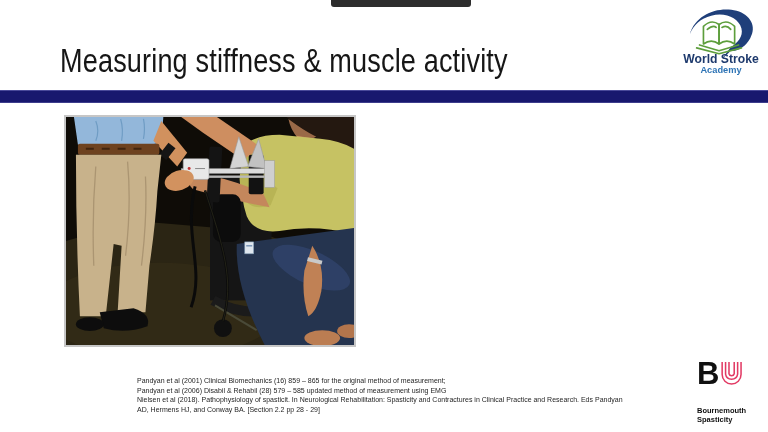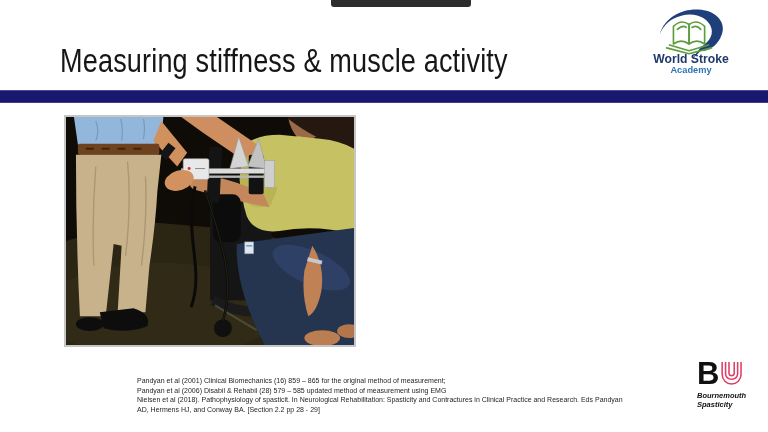--- a/index.html
+++ b/index.html
@@ -10,34 +10,34 @@
            background:#2d2d2d;border-radius:0 0 3px 3px;}
 
   .slide-title{position:absolute;left:60px;top:42px;font-size:33px;font-weight:300;
                color:#161616;white-space:nowrap;transform:scaleX(0.82);
                transform-origin:0 0;letter-spacing:0.2px;}
 
   .navy-divider{position:absolute;left:0;top:90px;width:768px;height:13px;
                 background:#18186e;border-top:1px solid #4a4a9a;border-bottom:1px solid #3d3d8c;
                 box-sizing:border-box;}
 
-  .wsa-logo{position:absolute;left:652px;top:5px;width:78px;height:74px;}
+  .wsa-logo{position:absolute;left:682px;top:5px;width:78px;height:74px;}
 
   .photo-frame{position:absolute;left:64px;top:115px;width:292px;height:232px;
                border:2px solid #c6c6c6;box-sizing:border-box;background:#0f0c07;}
   .photo-frame svg{display:block;width:100%;height:100%;}
 
   .references{position:absolute;left:137px;top:376px;width:560px;
               font-size:7px;line-height:9.6px;color:#1f1f1f;}
 
   .bu-logo{position:absolute;left:697px;top:360px;width:58px;height:62px;}
   .bu-letters{display:flex;align-items:flex-start;height:30px;}
   .bu-b{font-size:31px;line-height:28px;font-weight:800;color:#101010;letter-spacing:-1px;}
   .bu-u{margin-left:1px;margin-top:2px;}
-  .bu-text{font-size:7.5px;line-height:8.5px;font-weight:700;color:#101010;margin-top:2px;font-style:italic;}
+  .bu-text{font-size:7.5px;line-height:8.5px;font-weight:700;color:#101010;margin-top:17px;}
 </style>
 </head>
 <body>
 
 <div class="top-bar"></div>
 
 <div class="slide-title">Measuring stiffness &amp; muscle activity</div>
 
 <div class="wsa-logo">
   <svg viewBox="0 0 80 74">

